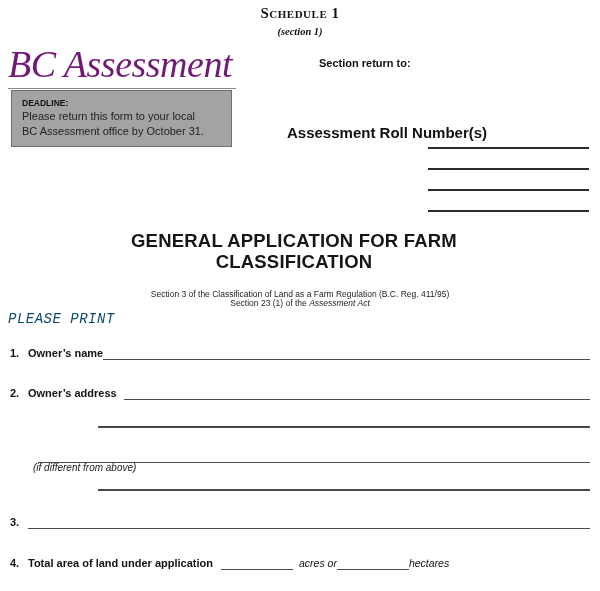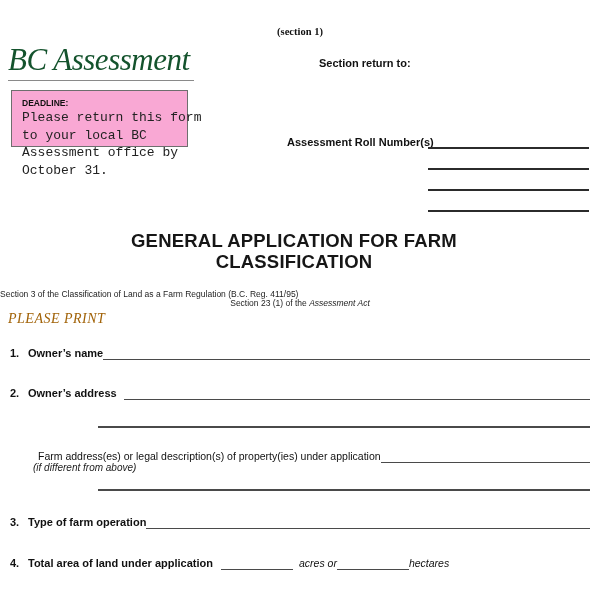--- a/index.html
+++ b/index.html
@@ -20,51 +20,51 @@
     text-align: center;
     font-family: "Liberation Serif", "DejaVu Serif", serif;
     font-weight: bold; font-size: 15px;
     font-variant-caps: small-caps;
     letter-spacing: 0.5px;
   }
   .section-ref {
     position: absolute; top: 26px; left: 0; right: 0;
     text-align: center;
     font-family: "Liberation Serif", "DejaVu Serif", serif;
-    font-weight: bold; font-size: 10.5px;
+    font-style: italic; font-weight: bold; font-size: 10.5px;
   }
   .logo {
     position: absolute; top: 42px; left: 8px;
     font-family: "Liberation Serif", "DejaVu Serif", serif;
-    font-style: italic; font-size: 31px;
+    font-style: italic; font-size: 38px;
     letter-spacing: -0.5px;
     padding: 0 4px 2px 0;
     border-bottom: 1px solid #8a8a8a;
-    color: #14532d;
+    color: #701a75;
   }
   .please-return {
     position: absolute; top: 57px; left: 319px;
     font-weight: bold; font-size: 11px;
   }
 
   
   .deadline-box {
     position: absolute; top: 90px; left: 11px;
-    width: 177px; height: 57px;
+    width: 221px; height: 57px;
     border: 1px solid #6e6e6e;
     padding: 7px 10px;
-    background: #f9a8d4;
+    background: #a3a3a3;
   }
   .deadline-title { font-size: 8.5px; font-weight: bold; margin-bottom: 1px; }
-  .deadline-body  { font-size: 13px; line-height: 1.35; width: 190px; color: #222; font-family: Liberation Mono, monospace; }
+  .deadline-body  { font-size: 11px; line-height: 1.35; width: 190px; color: #222; }
 
   
   .roll-label {
-    position: absolute; top: 136px; left: 287px;
-    font-weight: bold; font-size: 11px;
+    position: absolute; top: 124px; left: 287px;
+    font-weight: bold; font-size: 15px;
   }
   .roll-line {
     position: absolute; left: 428px; width: 161px; height: 2px;
     background: #2b2b2b;
   }
 
   
   .main-title {
     position: absolute; top: 231px; left: 0; right: 12px;
     margin: 0 auto; width: 380px;
@@ -73,29 +73,29 @@
     letter-spacing: 0.2px;
     color: #161616;
   }
   .subtitle-1 {
     position: absolute; top: 278px; left: 0; right: 0;
     text-align: center; font-size: 8.5px; color: #1d1d1d; margin-top: 20px;
   }
   .subtitle-1 .it { font-style: italic; }
   .subtitle-2 {
     position: absolute; top: 289px; left: 0; right: 0;
-    text-align: left; font-size: 8.5px; color: #1d1d1d;
+    text-align: center; font-size: 8.5px; color: #1d1d1d;
   }
 
   
   .please-print {
     position: absolute; top: 311px; left: 8px;
-    font-family: Liberation Serif, serif;
+    font-family: Liberation Mono, monospace;
     font-style: italic; font-size: 14px; letter-spacing: 0.5px;
-    color: #a16207;
+    color: #0c4a6e;
   }
 
   .item-row {
     position: absolute; left: 10px; width: 580px;
     display: flex; align-items: flex-end;
     font-size: 11px; line-height: 13px;
   }
   .item-row .num { font-weight: bold; width: 18px; flex: none; }
   .item-row .lbl { font-weight: bold; white-space: nowrap; flex: none; }
   .item-row .lbl-normal { font-weight: normal; font-size: 10.5px; white-space: nowrap; flex: none; }
@@ -114,20 +114,21 @@
     font-style: italic; font-size: 10px; color: #222;
   }
 
   .unit { font-style: italic; font-size: 10.5px; flex: none; white-space: pre; }
 </style>
 </head>
 <body>
 
 <div class="page">
 
+  <div class="schedule-title">Schedule 1</div>
   <div class="section-ref">(section 1)</div>
   <div class="logo">BC Assessment</div>
   <div class="please-return">Section return to:</div>
 
   <div class="deadline-box">
     <div class="deadline-title">DEADLINE:</div>
     <div class="deadline-body">Please return this form to your local BC Assessment office by October 31.</div>
   </div>
 
   <div class="roll-label">Assessment Roll Number(s)</div>
@@ -149,29 +150,27 @@
   </div>
 
   <div class="item-row" style="top:387px">
     <span class="num">2.</span>
     <span class="lbl">Owner’s address</span>
     <span class="blank grow" style="margin-left:7px"></span>
   </div>
   <div class="cont-line" style="top:426px"></div>
 
   <div class="item-row" style="top:450px; left:38px; width:552px">
-    <span class="lbl-normal">Farm address(es) or legal description(s) of property(ies) under application</span>
     <span class="blank grow"></span>
   </div>
   <div class="hint" style="top:462px; left:33px">(if different from above)</div>
   <div class="cont-line" style="top:489px"></div>
 
   <div class="item-row" style="top:516px">
     <span class="num">3.</span>
-    <span class="lbl">Type of farm operation</span>
     <span class="blank grow"></span>
   </div>
 
   <div class="item-row" style="top:557px">
     <span class="num">4.</span>
     <span class="lbl">Total area of land under application</span>
     <span class="blank short" style="margin-left:8px"></span>
     <span class="unit" style="margin-left:6px">acres or</span>
     <span class="blank short"></span>
     <span class="unit">hectares</span>

